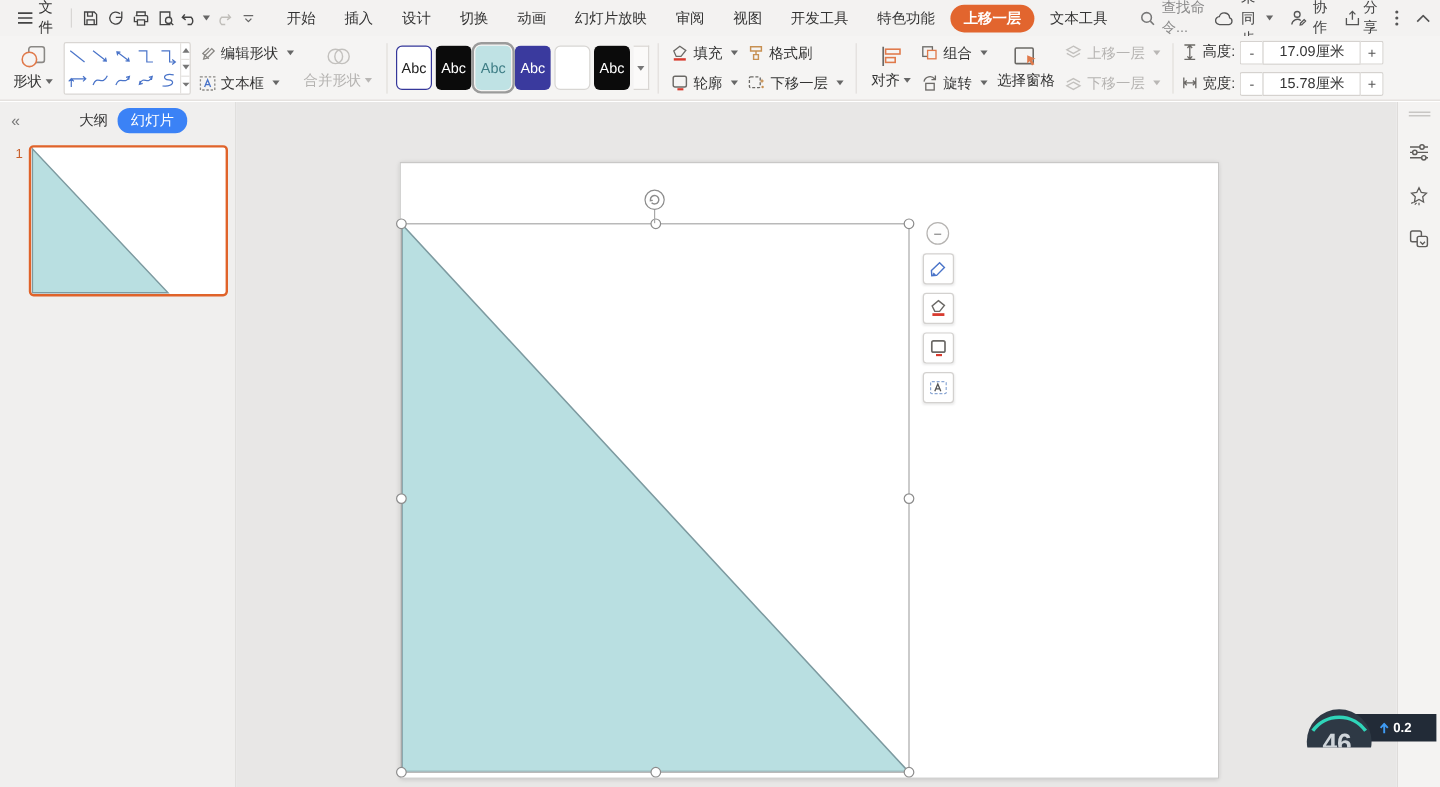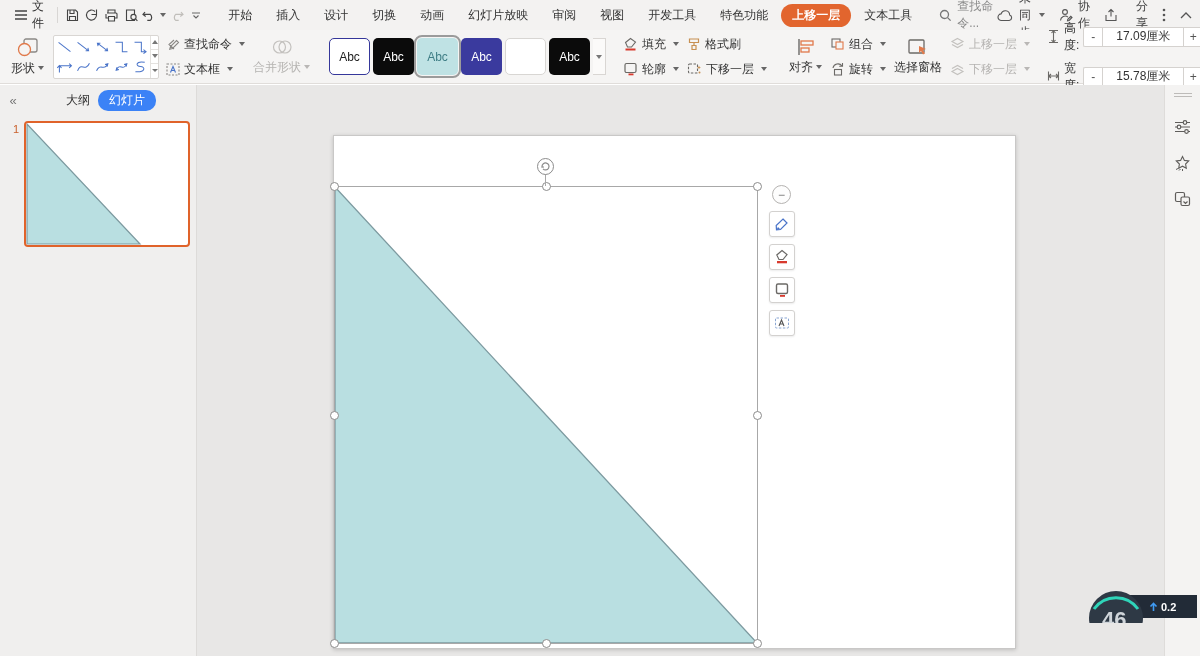--- a/index.html
+++ b/index.html
@@ -34,21 +34,21 @@
   .disabled, .disabled .lbl { color:#b5b3b1;justify-content:center; }
   .gallery { width:106px; height:44px; background:#fff; border:1px solid #d9d6d3; border-radius:2px;
     display:flex; margin:0 4px; }
   .g-grid { display:grid; grid-template-columns:repeat(5,19px); grid-template-rows:20px 20px; padding:1px 0 0 1px; }
   .g-cell { display:flex; align-items:center; justify-content:center; }
   .g-scroll { width:11px; border-left:1px solid #e4e2df; display:flex; flex-direction:column; }
   .g-sbtn { flex:1; display:flex; align-items:center; justify-content:center; }
   .tri-up { width:0;height:0;border-left:3px solid transparent;border-right:3px solid transparent;border-bottom:4px solid #777; }
   .tri-dn { width:0;height:0;border-left:3px solid transparent;border-right:3px solid transparent;border-top:4px solid #777; }
   .styles { display:flex; align-items:center; height:44px; background:#f5f4f3; }
-  .swatch { width:41px; height:37px; border-radius:5px; display:flex; align-items:center; justify-content:center;
+  .swatch { width:30px; height:37px; border-radius:5px; display:flex; align-items:center; justify-content:center;
     margin-right:3px; font-size:12px; border:1px solid transparent; }
   .sw1 { background:#fff; border-color:#35379a; color:#222; }
   .sw2 { background:#0b0b0b; color:#fff; }
   .sw3 { background:#bfe2e4; color:#3f7e86; outline:2px solid #9b9b9b; outline-offset:1px; }
   .sw4 { background:#3a3a9e; color:#fff; }
   .sw5 { background:#fff; border-color:#d8d6d3; color:#fff; }
   .sw6 { background:#0b0b0b; color:#fff; }
   .style-more { width:13px; height:37px; border:1px solid #d9d6d3; border-left:none; background:#fbfaf9;
     display:flex; align-items:center; justify-content:center; }
   .stepper { display:flex; align-items:center; height:20px; }
@@ -203,21 +203,21 @@
     </div>
     <div class="tb-item" style="gap:5px;padding:0;">
       <span>
         <svg width="14" height="14" viewBox="0 0 14 14">
             <circle cx="6" cy="4" r="2.4" stroke="#555" stroke-width="1.1" fill="none"></circle>
             <path d="M1.5 12.5a4.6 4.6 0 0 1 7.5-3.4 M10 12.5l3-3-1.2-1.2-3 3-.3 1.5z" stroke="#555" stroke-width="1.1" fill="none"></path>
           </svg>
       </span>
       <span>协作</span>
     </div>
-    <div class="tb-item" style="gap:18px;padding:0;">
+    <div class="tb-item" style="gap:2px;padding:0;">
       <span>
         <svg width="14" height="14" viewBox="0 0 14 14">
             <path d="M2 7v5.5h10V7 M7 8.5V1.5 M4.5 4 L7 1.5 L9.5 4" stroke="#555" stroke-width="1.1" fill="none"></path>
           </svg>
       </span>
       <span>分享</span>
     </div>
     <span>
       <svg width="4" height="14" viewBox="0 0 4 14">
           <circle cx="2" cy="2" r="1.3" fill="#555"></circle>
@@ -314,21 +314,21 @@
     </div>
   </div>
 
   <div class="col2">
     <div class="smallbtn">
       <span>
         <svg width="14" height="13" viewBox="0 0 14 13">
             <path d="M8 2 L3 6.5 L8 11 M10.5 2.5 l2 2 -6 6 -2.8.8.8-2.8z" stroke="#8a8885" stroke-width="1.1" fill="none"></path>
           </svg>
       </span>
-      <span>查找命令</span>
+      <span>编辑形状</span>
         <span class="caret"></span>
     </div>
     <div class="smallbtn">
       <span>
         <svg width="14" height="13" viewBox="0 0 14 13">
             <rect x="1" y="1" width="12" height="11" stroke="#8a8885" stroke-width="1.1" fill="none" stroke-dasharray="2 1.5"></rect>
             <path d="M4.5 9.5 L7 3.5 L9.5 9.5 M5.5 7.5h3" stroke="#4a74c9" stroke-width="1.1" fill="none"></path>
           </svg>
       </span>
       <span>文本框</span>

